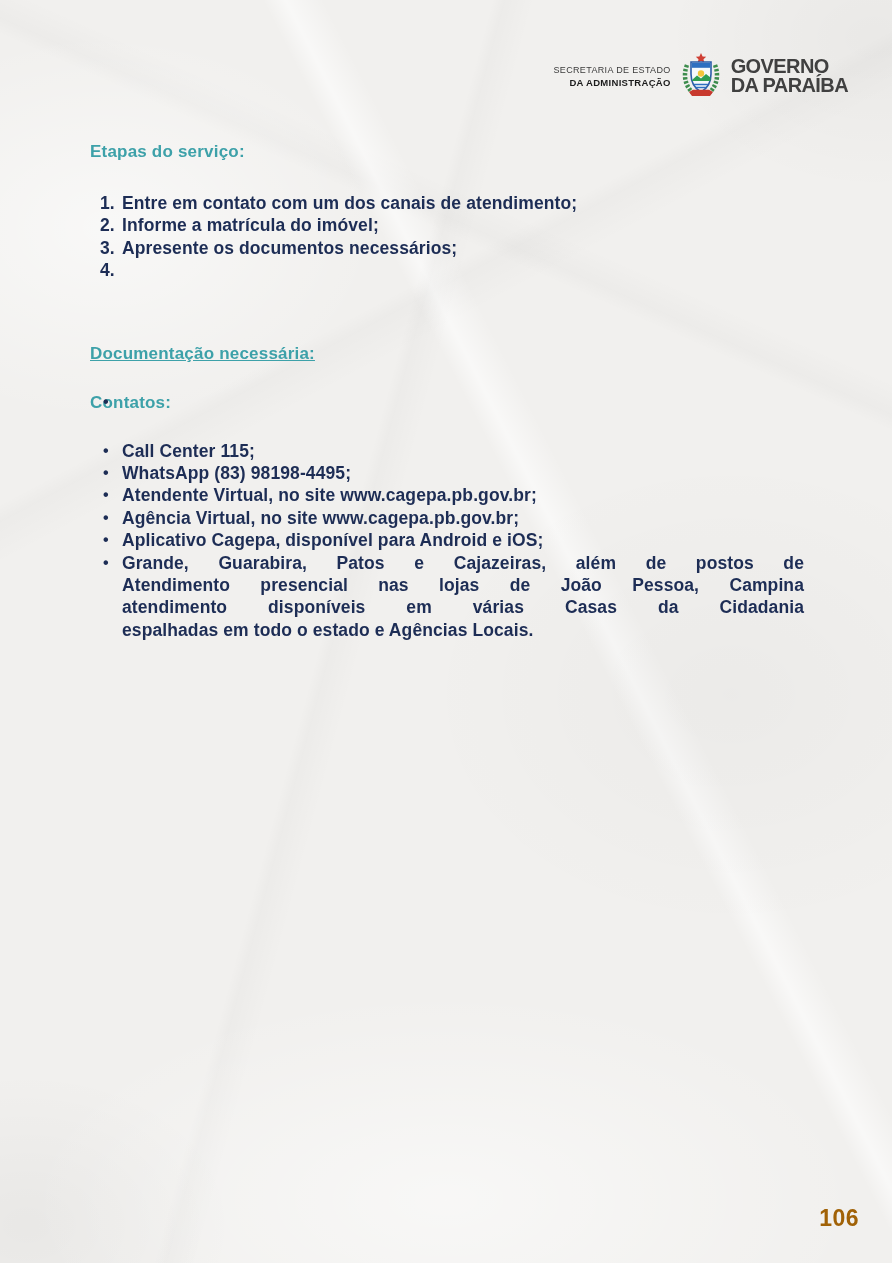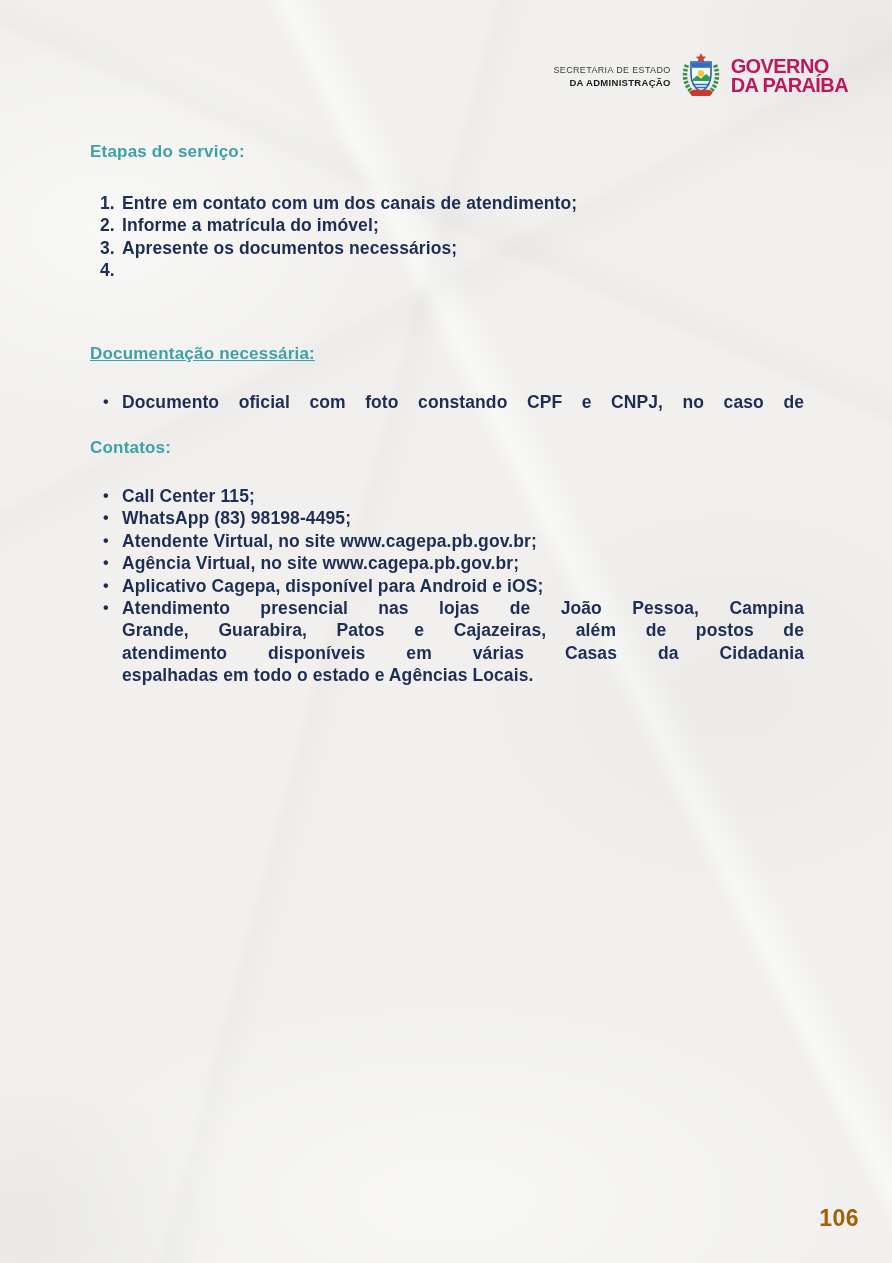--- a/index.html
+++ b/index.html
@@ -25,21 +25,21 @@
   .header {
     position: absolute; top: 53px; right: 44px;
     display: flex; align-items: center; gap: 9px;
   }
   .dept { text-align: right; color: #3b3b3b; }
   .dept .l1 { font-size: 9px; letter-spacing: 0.35px; font-weight: 400; }
   .dept .l2 { font-size: 9.5px; letter-spacing: 0.3px; font-weight: 700; color: #1b1b1b; margin-top: 2px; }
   .crest { width: 42px; height: 46px; display: block; }
   .govname {
     font-weight: 700; font-size: 20px; line-height: 0.95;
-    letter-spacing: -0.6px; color: #be185d; text-transform: uppercase;
+    letter-spacing: -0.6px; color: #404040; text-transform: uppercase;
   }
 
   
   .content { position: absolute; left: 90px; top: 140px; width: 714px; }
   .section-title {
     margin: 0; font-size: 17px; line-height: 24px; font-weight: 700;
     color: #3da1a9; letter-spacing: 0.2px;
   }
   .mt-steps    { margin-top: 0; }
   .mt-docs     { margin-top: 60px; text-decoration: underline; }
@@ -112,21 +112,20 @@
     </li>
     <li>
       <span class="step-num">4.</span>
     </li>
   </ol>
 
   <h2 class="section-title mt-docs">Documentação necessária:</h2>
   <ul class="bullets">
     <li>
       <span class="dot">•</span>
-      <span class="ln stretch">Documento oficial com foto constando CPF e CNPJ, no caso de</span>
     </li>
   </ul>
 
   <h2 class="section-title mt-contacts">Contatos:</h2>
   <ul class="bullets">
     <li>
       <span class="dot">•</span>
       <span class="ln">Call Center 115;</span>
     </li>
     <li>
@@ -140,22 +139,22 @@
     <li>
       <span class="dot">•</span>
       <span class="ln">Agência Virtual, no site www.cagepa.pb.gov.br;</span>
     </li>
     <li>
       <span class="dot">•</span>
       <span class="ln">Aplicativo Cagepa, disponível para Android e iOS;</span>
     </li>
     <li>
       <span class="dot">•</span>
+      <span class="ln stretch">Grande, Guarabira, Patos e Cajazeiras, além de postos de</span>
       <span class="ln stretch">Atendimento presencial nas lojas de João Pessoa, Campina</span>
-      <span class="ln stretch">Grande, Guarabira, Patos e Cajazeiras, além de postos de</span>
       <span class="ln stretch">atendimento disponíveis em várias Casas da Cidadania</span>
       <span class="ln">espalhadas em todo o estado e Agências Locais.</span>
     </li>
   </ul>
 
 </div>
 
 <div class="page-number">106</div>
 
 </body></html>

